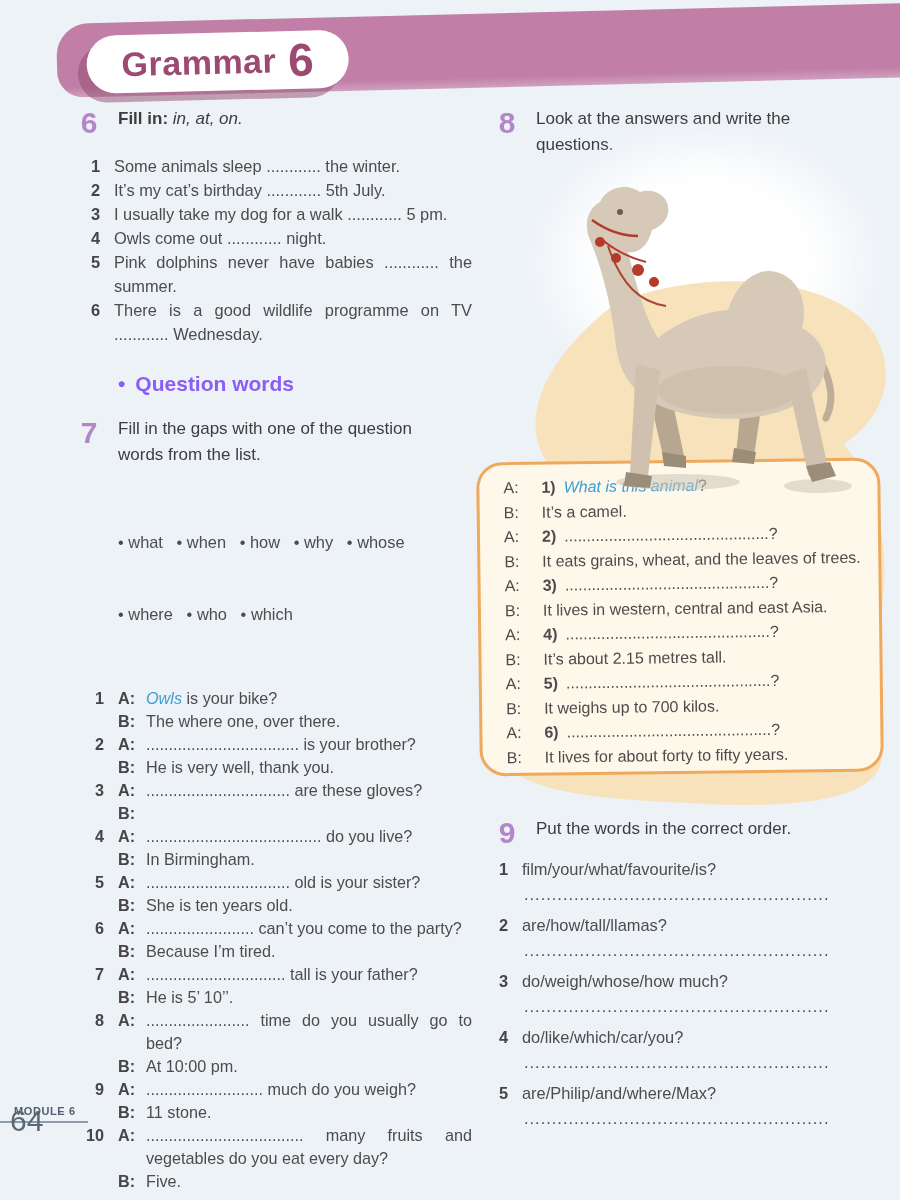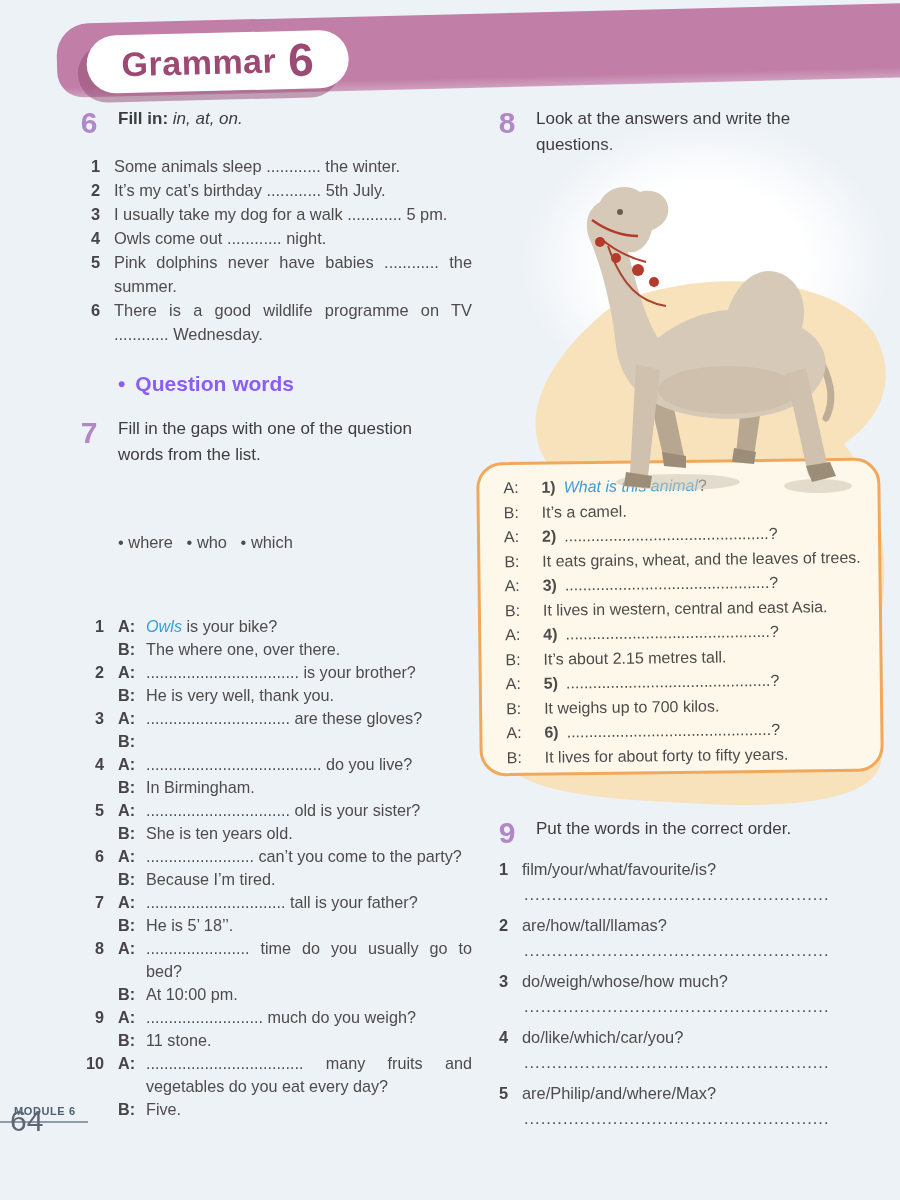--- a/index.html
+++ b/index.html
@@ -106,20 +106,21 @@
 
     <div class="sechead">
       <span class="secbul">•</span><span>Question words</span>
     </div>
 
     <div class="exhead ex7head">
       <span class="exnum">7</span>
       <span class="extitle">Fill in the gaps with one of the question words from the list.</span>
     </div>
     <div class="wordbank">
+      <div>• what   • when   • how   • why   • whose</div>
       <div>• where   • who   • which</div>
     </div>
 
     <div>
       <div class="qrow">
           <span class="qn">1</span>
           <span class="sp">A:</span>
           <div class="qt"><span></span><span class="blue">Owls</span><span> is your bike?</span></div>
         </div>
       <div class="qrow">
@@ -183,21 +184,21 @@
         </div>
 
       <div class="qrow">
           <span class="qn">7</span>
           <span class="sp">A:</span>
           <div class="qt"><span>............................... tall is your father?</span></div>
         </div>
       <div class="qrow">
           <span class="qn"></span>
           <span class="sp">B:</span>
-          <div class="qt">He is 5’ 18’’.</div>
+          <div class="qt">He is 5’ 10’’.</div>
         </div>
 
       <div class="qrow">
           <span class="qn">8</span>
           <span class="sp">A:</span>
           <div class="qt"><span>....................... time do you usually go to bed?</span></div>
         </div>
       <div class="qrow">
           <span class="qn"></span>
           <span class="sp">B:</span>

